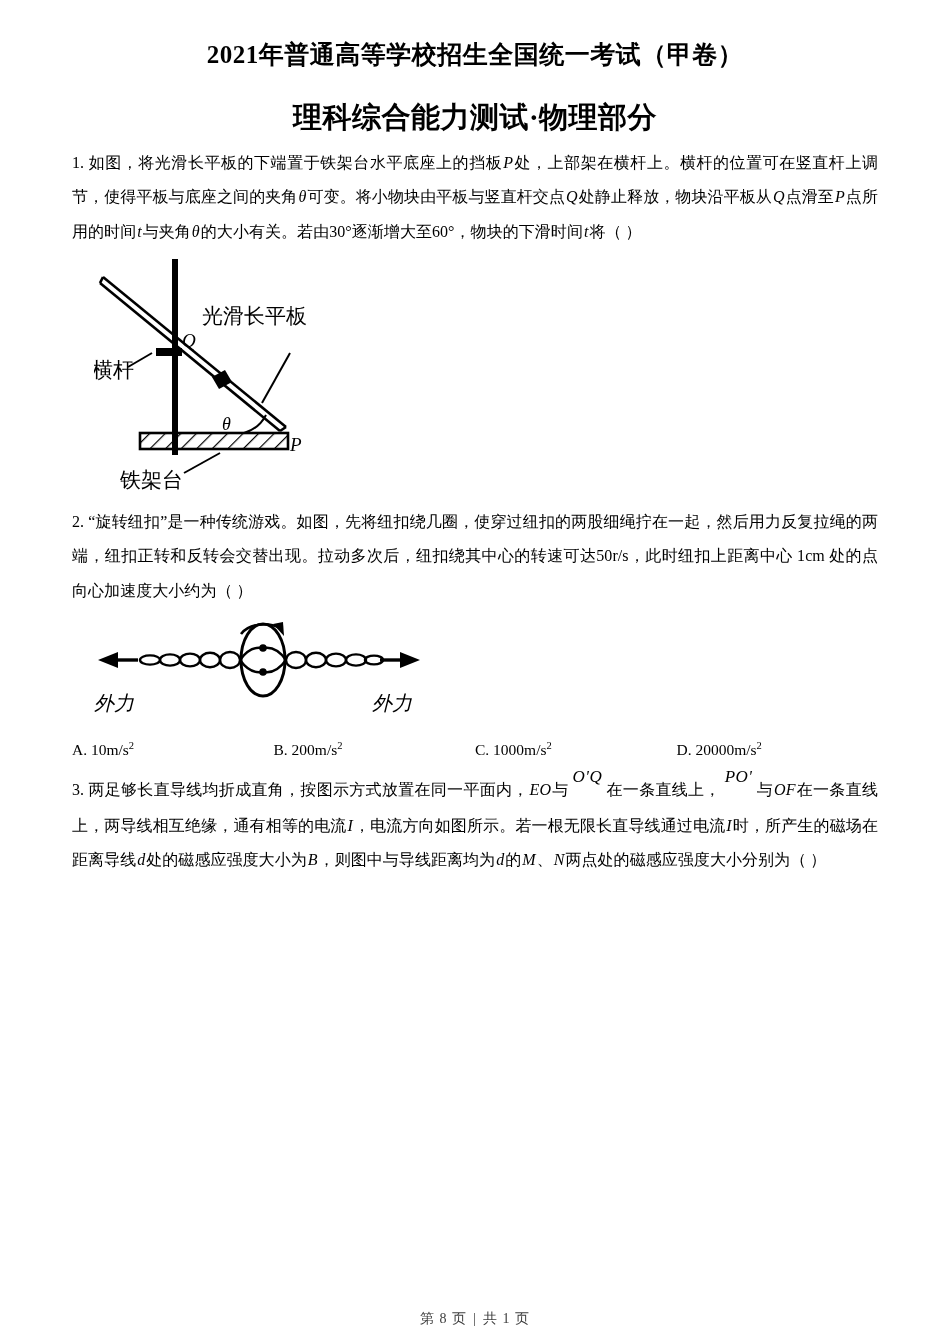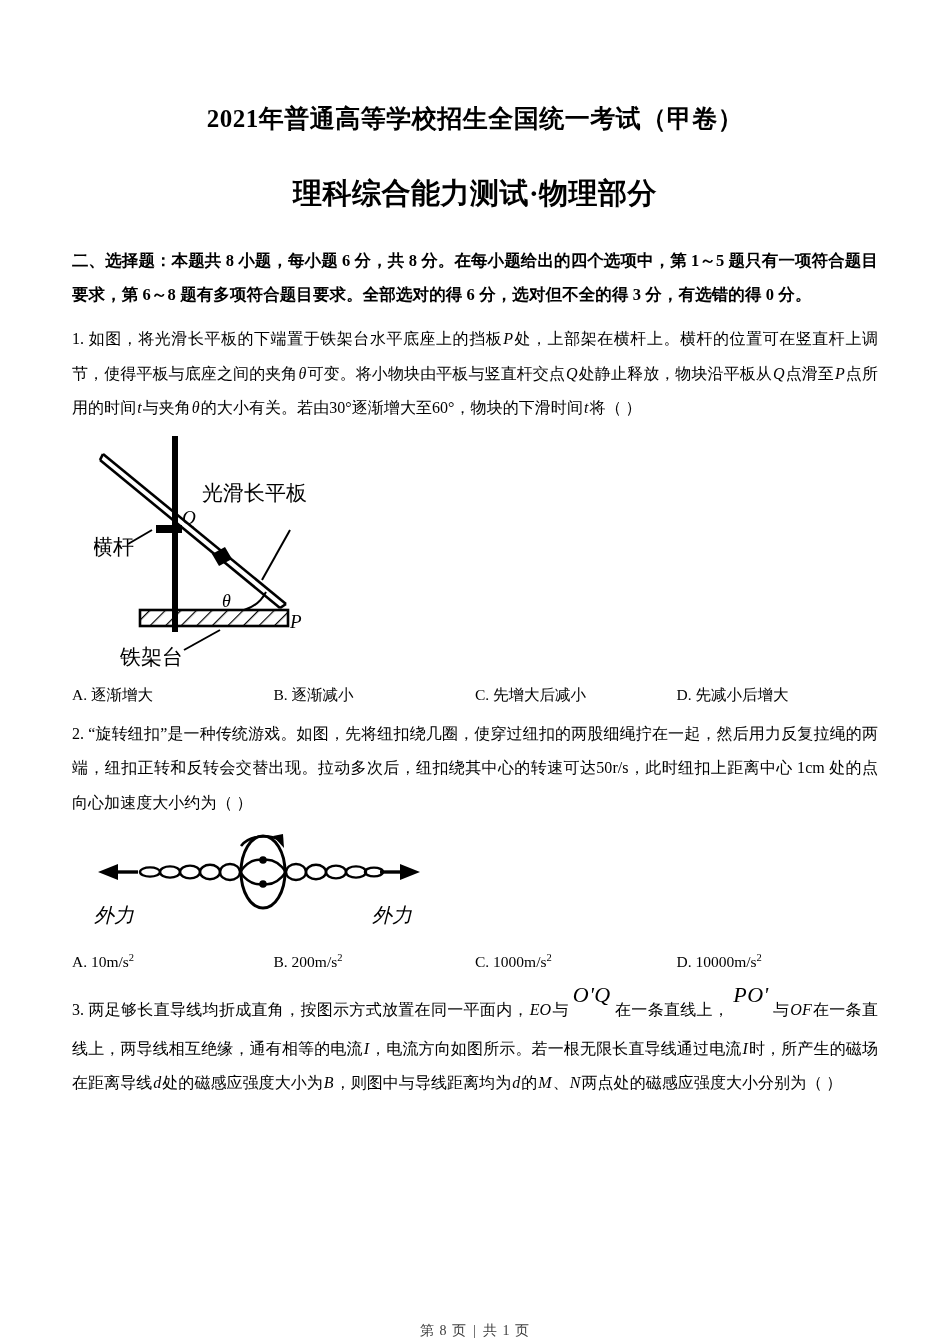--- a/index.html
+++ b/index.html
@@ -21,22 +21,22 @@
     height: 1344px;
     box-sizing: border-box;
     padding: 0 72px;
   }
   
   .doc-title {
     text-align: center;
     font-size: 25px;
     font-weight: bold;
     letter-spacing: 0.5px;
-    margin: 12px;
-    padding-top: 92px;
+    margin: 0;
+    padding-top: 40px;
     line-height: 1.2;
   }
   .doc-subtitle {
     text-align: center;
     font-size: 29px;
     font-weight: bold;
     letter-spacing: 0.5px;
     margin: 0;
     padding-top: 30px;
     line-height: 1.2;
@@ -61,21 +61,21 @@
   .q-num {
     font-family: "Liberation Serif", serif;
   }
   i.v {
     font-style: italic;
     font-family: "Liberation Serif", "DejaVu Serif", serif;
     padding: 0 1px;
   }
   .raised {
     font-style: italic;
-    font-size: 22px;
+    font-size: 17px;
     position: relative;
     top: -13px;
     padding: 0 4px;
     letter-spacing: 0.5px;
   }
   
   .options {
     display: flex;
     font-size: 15.5px;
     margin-top: 12px;
@@ -113,21 +113,20 @@
   .footer .sep { padding: 0 6px; }
 </style>
 </head>
 <body>
 
 <div class="page">
 
   <h1 class="doc-title">2021年普通高等学校招生全国统一考试（甲卷）</h1>
   <h2 class="doc-subtitle">理科综合能力测试·物理部分</h2>
 
-  <div class="section-head">二、选择题：本题共 8 小题，每小题 6 分，共 8 分。在每小题给出的四个选项中，第 1～5 题只有一项符合题目要求，第 6～8 题有多项符合题目要求。全部选对的得 6 分，选对但不全的得 3 分，有选错的得 0 分。</div>
 
   <div class="question">
     <span class="q-num">1.</span>
     <span>如图，将光滑长平板的下端置于铁架台水平底座上的挡板</span><i class="v">P</i><span>处，上部架在横杆上。横杆的位置可在竖直杆上调节，使得平板与底座之间的夹角</span><i class="v">θ</i><span>可变。将小物块由平板与竖直杆交点</span><i class="v">Q</i><span>处静止释放，物块沿平板从</span><i class="v">Q</i><span>点滑至</span><i class="v">P</i><span>点所用的时间</span><i class="v">t</i><span>与夹角</span><i class="v">θ</i><span>的大小有关。若由30°逐渐增大至60°，物块的下滑时间</span><i class="v">t</i><span>将（        ）</span>
   </div>
 
   <div class="figure-wrap fig1">
     <svg width="340" height="235" viewBox="0 0 340 235">
 
       <rect x="78" y="4" width="6" height="196" fill="#000000"></rect>
@@ -158,26 +157,20 @@
 
       <text x="108" y="68" font-family="'Liberation Sans', sans-serif" font-size="21" fill="#000000">光滑长平板</text>
       <text x="-2" y="122" font-family="'Liberation Sans', sans-serif" font-size="21" fill="#000000">横杆</text>
       <text x="26" y="232" font-family="'Liberation Sans', sans-serif" font-size="21" fill="#000000">铁架台</text>
       <text x="88" y="92" font-family="'Liberation Serif', serif" font-style="italic" font-size="19" fill="#000000">Q</text>
       <text x="196" y="196" font-family="'Liberation Serif', serif" font-style="italic" font-size="19" fill="#000000">P</text>
       <text x="128" y="175" font-family="'Liberation Serif', serif" font-style="italic" font-size="18" fill="#000000">θ</text>
     </svg>
   </div>
 
-  <div class="options">
-    <div class="opt"><span class="opt-letter">A.</span> <span>逐渐增大</span></div>
-    <div class="opt"><span class="opt-letter">B.</span> <span>逐渐减小</span></div>
-    <div class="opt"><span class="opt-letter">C.</span> <span>先增大后减小</span></div>
-    <div class="opt"><span class="opt-letter">D.</span> <span>先减小后增大</span></div>
-  </div>
 
   <div class="question">
     <span class="q-num">2.</span>
     <span>“旋转纽扣”是一种传统游戏。如图，先将纽扣绕几圈，使穿过纽扣的两股细绳拧在一起，然后用力反复拉绳的两端，纽扣正转和反转会交替出现。拉动多次后，纽扣绕其中心的转速可达50r/s，此时纽扣上距离中心 1cm 处的点向心加速度大小约为（        ）</span>
   </div>
 
   <div class="figure-wrap fig2">
     <svg width="350" height="108" viewBox="0 0 350 108">
 
       <line x1="28" y1="46" x2="54" y2="46" stroke="#000000" stroke-width="3.4"></line>
@@ -218,21 +211,21 @@
 
       <text x="10" y="96" font-family="'Liberation Sans', sans-serif" font-size="20" fill="#000000">外力</text>
       <text x="288" y="96" font-family="'Liberation Sans', sans-serif" font-size="20" fill="#000000">外力</text>
     </svg>
   </div>
 
   <div class="options">
     <div class="opt"><span class="opt-letter">A.</span> <span>10m/s</span><sup>2</sup></div>
     <div class="opt"><span class="opt-letter">B.</span> <span>200m/s</span><sup>2</sup></div>
     <div class="opt"><span class="opt-letter">C.</span> <span>1000m/s</span><sup>2</sup></div>
-    <div class="opt"><span class="opt-letter">D.</span> <span>10000m/s</span><sup>2</sup></div>
+    <div class="opt"><span class="opt-letter">D.</span> <span>20000m/s</span><sup>2</sup></div>
   </div>
 
   <div class="question">
     <span class="q-num">3.</span>
     <span>两足够长直导线均折成直角，按图示方式放置在同一平面内，</span><i class="v">EO</i><span>与</span><span class="raised">O'Q</span><span>在一条直线上，</span><span class="raised">PO'</span><span>与</span><i class="v">OF</i><span>在一条直线上，两导线相互绝缘，通有相等的电流</span><i class="v">I</i><span>，电流方向如图所示。若一根无限长直导线通过电流</span><i class="v">I</i><span>时，所产生的磁场在距离导线</span><i class="v">d</i><span>处的磁感应强度大小为</span><i class="v">B</i><span>，则图中与导线距离均为</span><i class="v">d</i><span>的</span><i class="v">M</i><span>、</span><i class="v">N</i><span>两点处的磁感应强度大小分别为（        ）</span>
   </div>
 
   <div class="footer">
     <span>第 8 页</span><span class="sep">|</span><span>共 1 页</span>
   </div>

